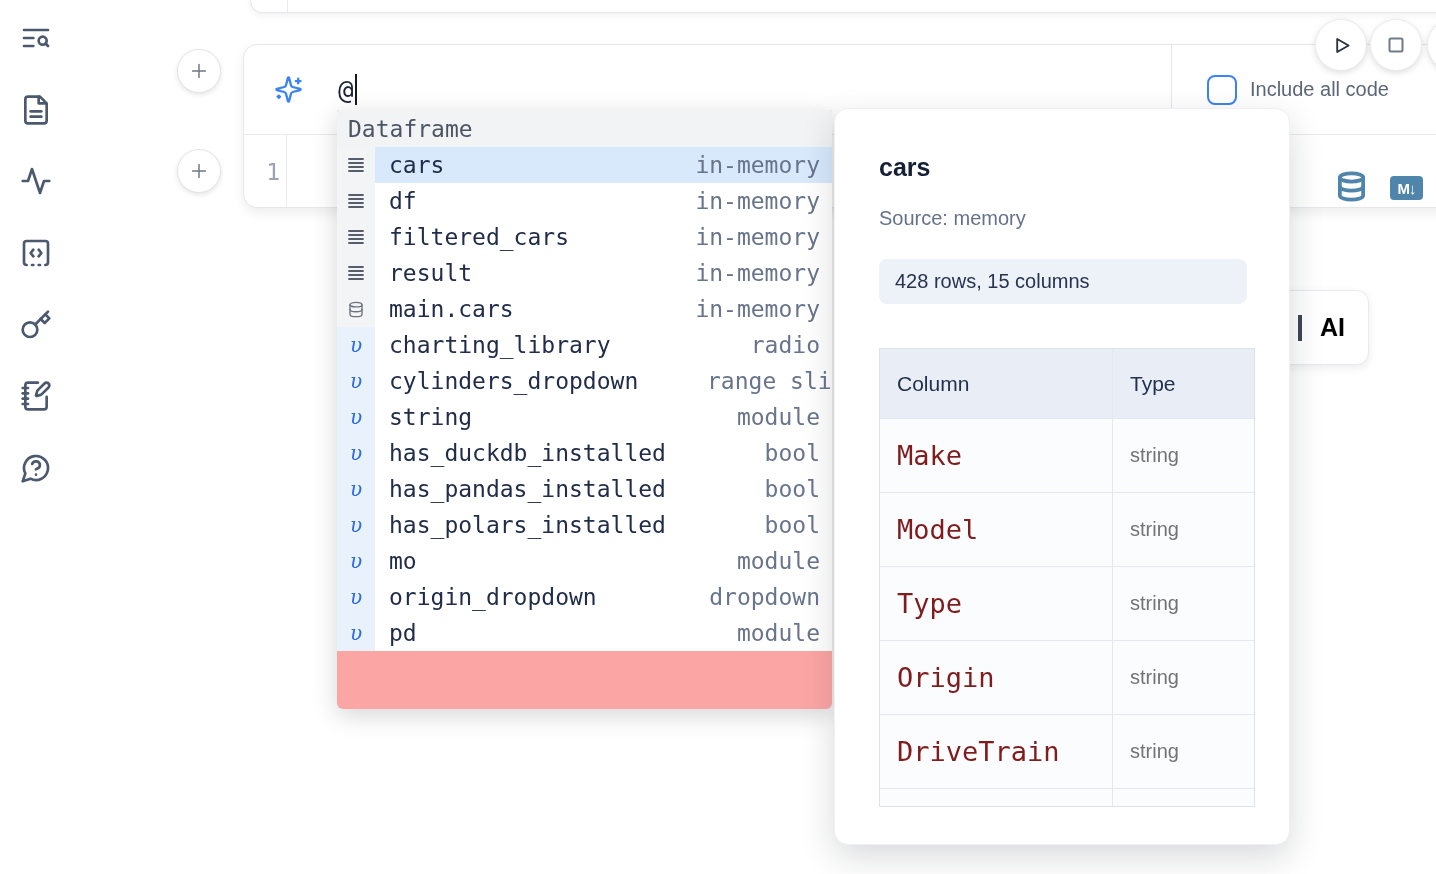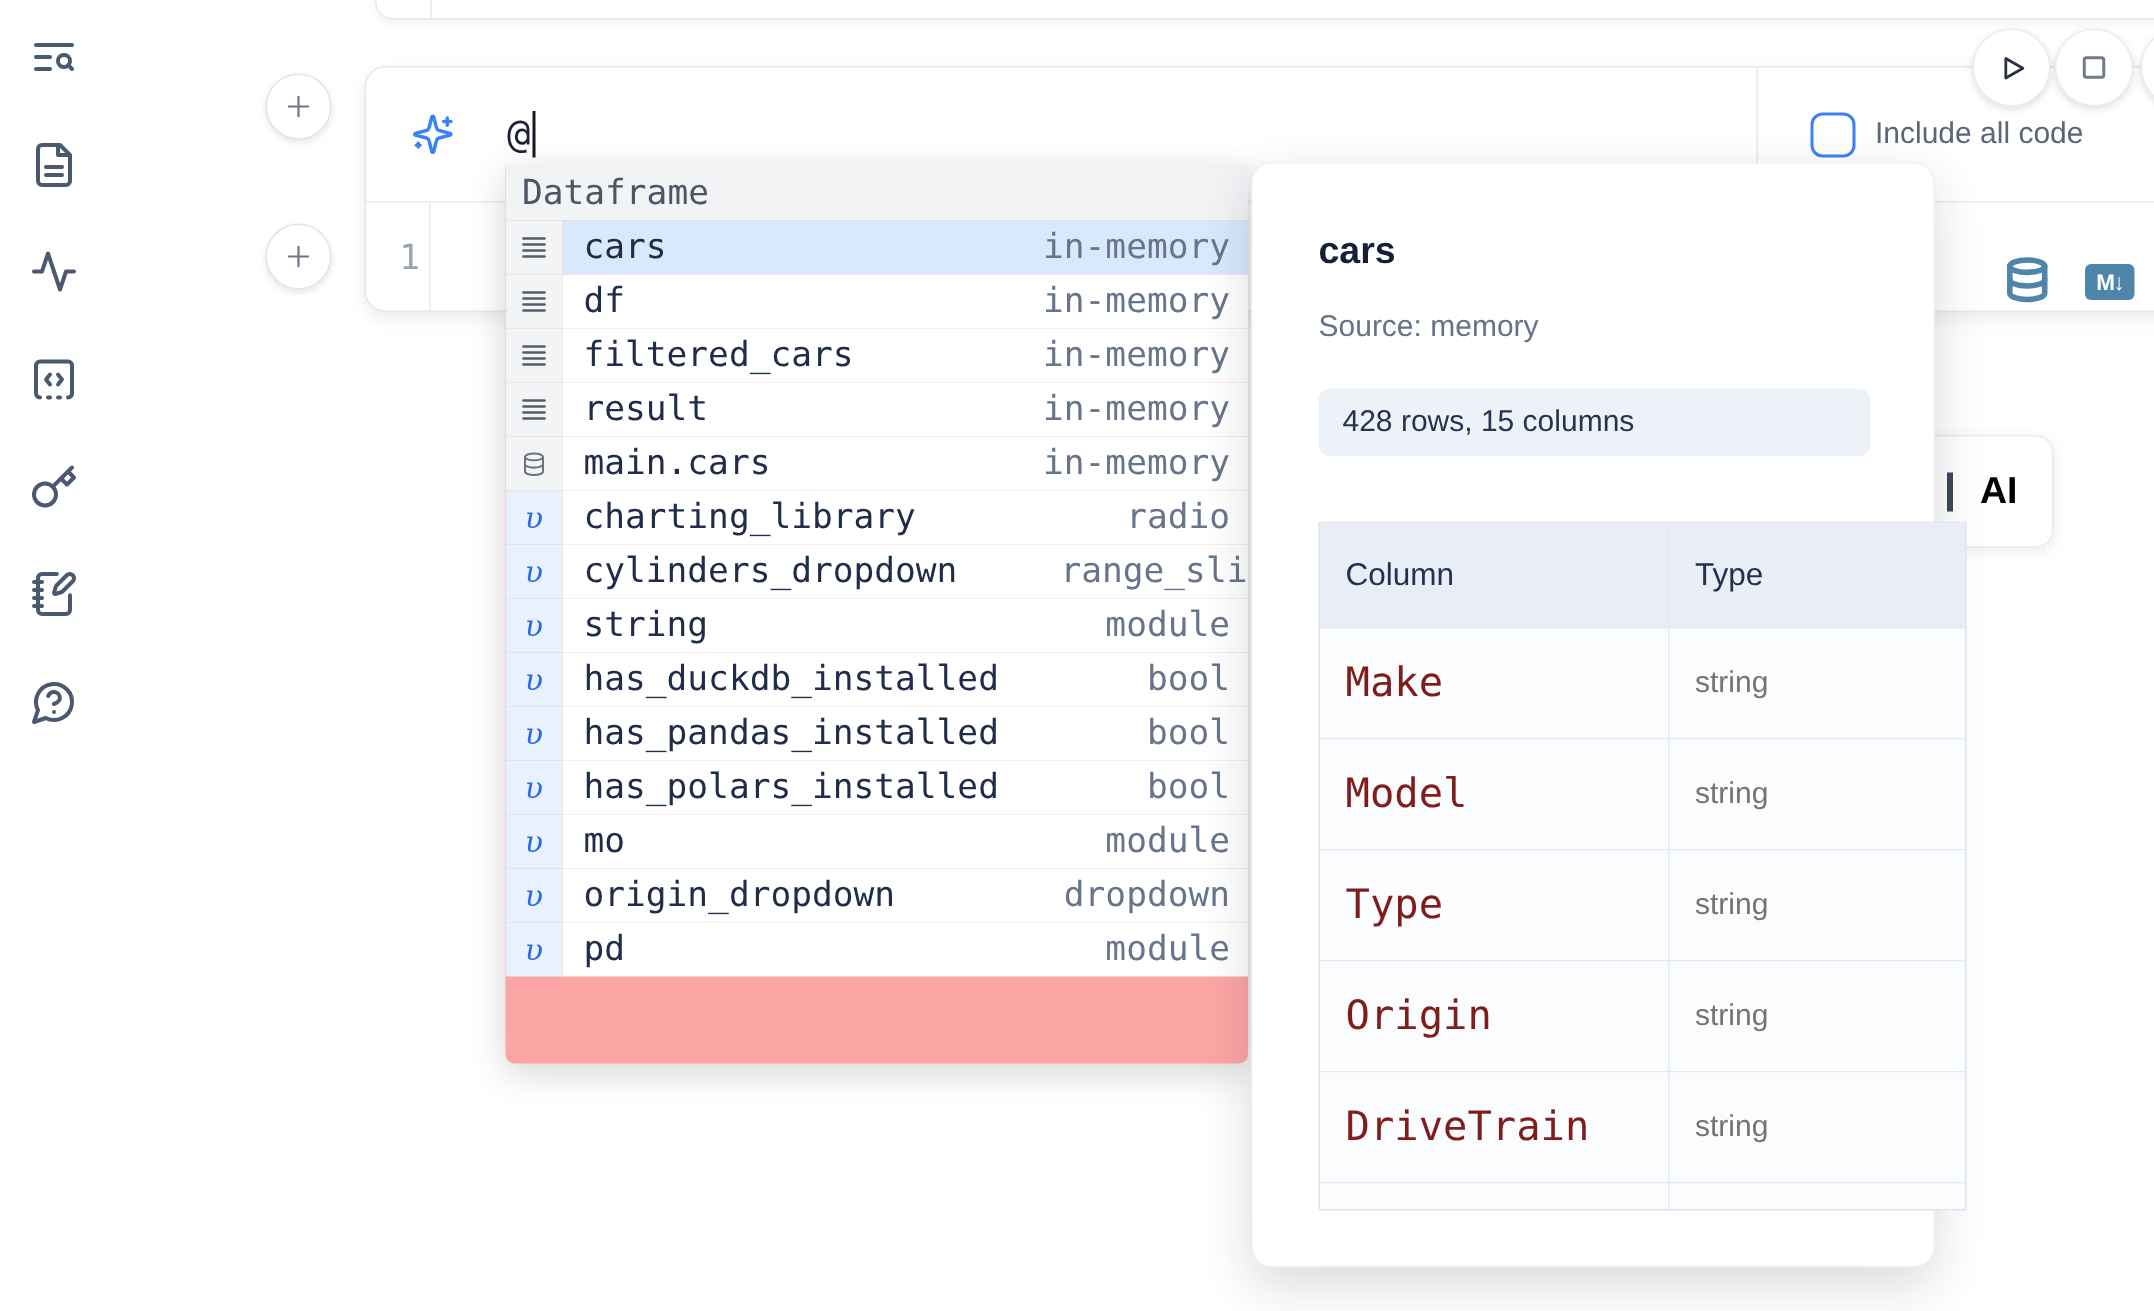--- a/index.html
+++ b/index.html
@@ -69,21 +69,21 @@
   .ac-val{margin-left:auto;color:#68748b;padding-right:12px;white-space:pre;}
   .ac-val.clip{flex:none;width:125px;overflow:hidden;padding-right:0;}
 
   
   .popover{position:absolute;left:834px;top:108px;width:456px;height:737px;background:#fff;border:1px solid #eef0f4;
     border-radius:14px;box-shadow:0 12px 34px rgba(16,24,40,.16);z-index:5;box-sizing:border-box;}
   .pop-title{position:absolute;left:44px;top:44px;font-size:25px;font-weight:700;color:#151f38;}
   .pop-source{position:absolute;left:44px;top:98px;font-size:20px;color:#66718a;}
   .pop-badge{position:absolute;left:44px;top:150px;width:368px;height:45px;background:#edf1f8;border-radius:8px;
     display:flex;align-items:center;padding-left:16px;font-size:20px;color:#283350;box-sizing:border-box;}
-  .pop-table{position:absolute;left:44px;top:239px;width:432px;height:459px;overflow:hidden;
+  .pop-table{position:absolute;left:44px;top:239px;width:376px;height:459px;overflow:hidden;
     border:1px solid #dde3ed;background:#fbfcfe;box-sizing:border-box;}
   .tbl-row{display:flex;border-bottom:1px solid #e3e8f1;box-sizing:border-box;}
   .tbl-row.head{height:70px;background:#e9eef6;}
   .tbl-row.body{height:74px;background:#fbfcfe;}
   .td{display:flex;align-items:center;padding-left:17px;box-sizing:border-box;}
   .c1{width:233px;border-right:1px solid #e3e8f1;}
   .c2{flex:1;}
   .head .td{font-size:21px;color:#23304e;}
   .body .c1{font-family:"DejaVu Sans Mono",monospace;font-size:27px;color:#7f1d1d;}
   .body .c2{font-size:20px;color:#737373;}

